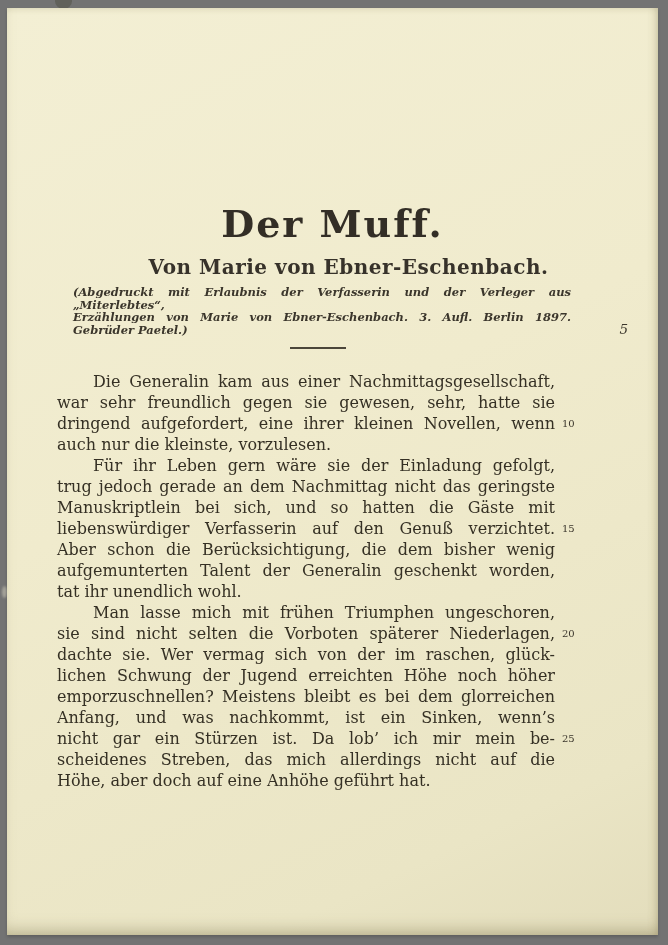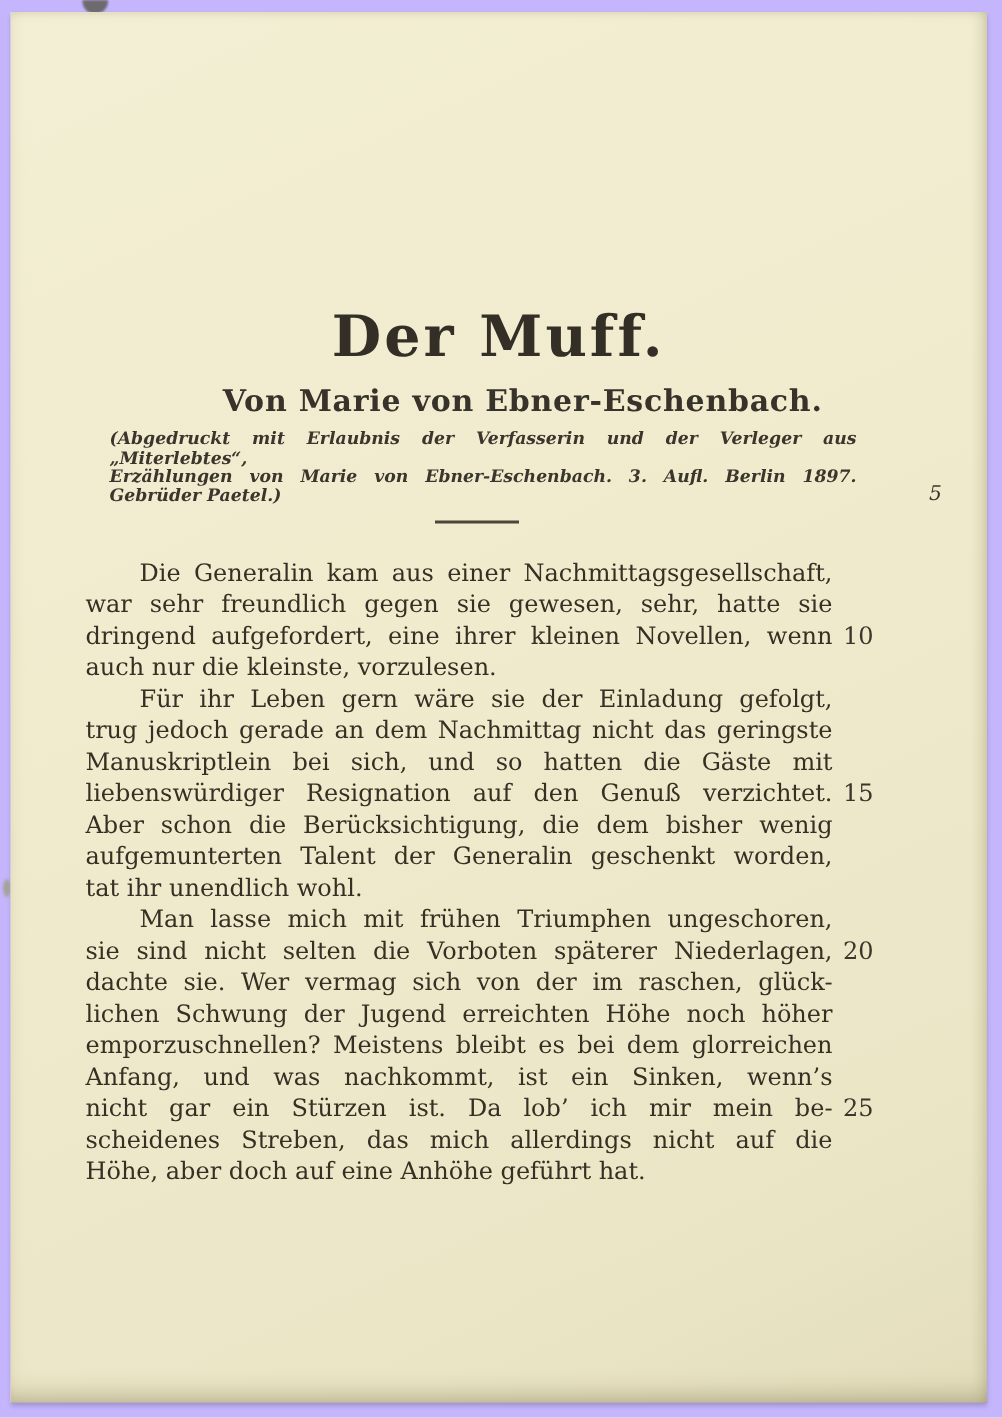--- a/index.html
+++ b/index.html
@@ -5,21 +5,21 @@
   html, body {
     margin: 0; padding: 0;
     width: 668px; height: 945px;
     background: #e9e9e7;
     font-family: "DejaVu Serif", serif;
   }
   .scan {
     position: relative;
     width: 668px; height: 945px;
     overflow: hidden;
-    background: #c4b5fd;
+    background: #737373;
   }
   .page {
     position: absolute;
     left: 7px; top: 8px;
     width: 651px; height: 927px;
     background: linear-gradient(155deg, #f3efd4 0%, #f0ebcd 45%, #eae5c5 85%, #e3ddbc 100%);
     box-shadow:
       inset -6px 0 10px -5px rgba(110,100,60,.28),
       inset 0 -12px 16px -8px rgba(110,100,60,.38),
       inset 0 4px 8px -5px rgba(110,100,60,.20),
@@ -102,21 +102,21 @@
     height: 21px;
     overflow: visible;
   }
   .line.just { text-align: justify; text-align-last: justify; }
   .line.indent { text-indent: 36px; }
   .line .mnum {
     position: absolute;
     right: -57px; top: 1px;
     width: 50px;
     text-align: center;
-    font-size: 16px;
+    font-size: 10px;
     line-height: 20px;
     text-indent: 0;
     color: #3b362c;
   }
 </style>
 </head>
 <body>
 
 <div class="scan">
   <div class="blemish-top"></div>
@@ -132,21 +132,21 @@
     </div>
     <div class="divider"></div>
     <div class="body-text">
         <div class="line just indent"><span>Die Generalin kam aus einer Nachmittagsgesellschaft,</span></div>
         <div class="line just"><span>war sehr freundlich gegen sie gewesen, sehr, hatte sie</span></div>
         <div class="line just"><span>dringend aufgefordert, eine ihrer kleinen Novellen, wenn</span><span class="mnum">10</span></div>
         <div class="line"><span>auch nur die kleinste, vorzulesen.</span></div>
         <div class="line just indent"><span>Für ihr Leben gern wäre sie der Einladung gefolgt,</span></div>
         <div class="line just"><span>trug jedoch gerade an dem Nachmittag nicht das geringste</span></div>
         <div class="line just"><span>Manuskriptlein bei sich, und so hatten die Gäste mit</span></div>
-        <div class="line just"><span>liebenswürdiger Resignation auf den Genuß verzichtet.</span><span class="mnum">15</span></div>
+        <div class="line just"><span>liebenswürdiger Verfasserin auf den Genuß verzichtet.</span><span class="mnum">15</span></div>
         <div class="line just"><span>Aber schon die Berücksichtigung, die dem bisher wenig</span></div>
         <div class="line just"><span>aufgemunterten Talent der Generalin geschenkt worden,</span></div>
         <div class="line"><span>tat ihr unendlich wohl.</span></div>
         <div class="line just indent"><span>Man lasse mich mit frühen Triumphen ungeschoren,</span></div>
         <div class="line just"><span>sie sind nicht selten die Vorboten späterer Niederlagen,</span><span class="mnum">20</span></div>
         <div class="line just"><span>dachte sie.  Wer vermag sich von der im raschen, glück-</span></div>
         <div class="line just"><span>lichen Schwung der Jugend erreichten Höhe noch höher</span></div>
         <div class="line just"><span>emporzuschnellen?  Meistens bleibt es bei dem glorreichen</span></div>
         <div class="line just"><span>Anfang, und was nachkommt, ist ein Sinken, wenn’s</span></div>
         <div class="line just"><span>nicht gar ein Stürzen ist.  Da lob’ ich mir mein be-</span><span class="mnum">25</span></div>

